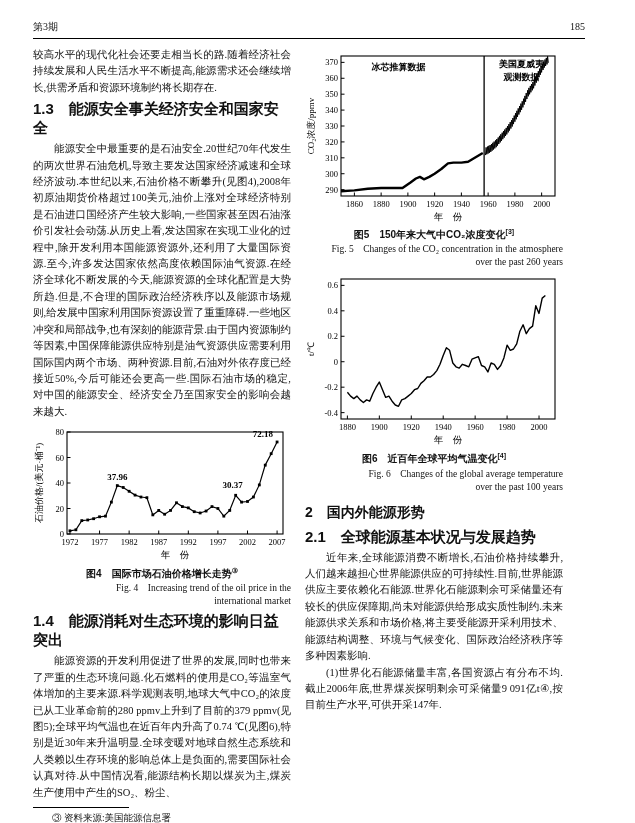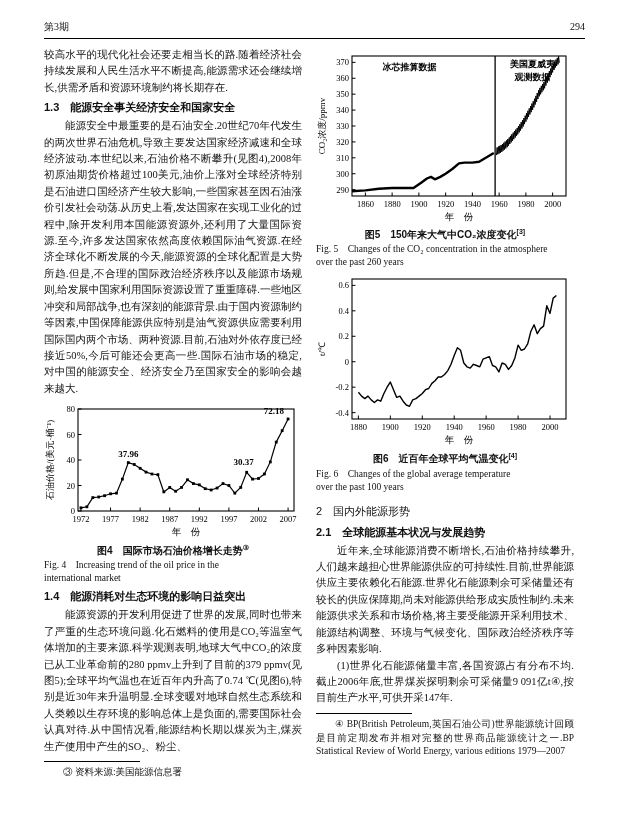--- a/index.html
+++ b/index.html
@@ -1,49 +1,49 @@
 <!DOCTYPE html>
 <html><head>
 <meta charset="utf-8">
 <style>
   html,body{margin:0;padding:0;background:#d8d8d8;}
   .page{width:635px;height:823px;background:#fff;margin:0 auto;box-sizing:border-box;
-        padding:20px 50px 16px 44px;position:relative;overflow:hidden;
+        padding:20px 50px 16px 33px;position:relative;overflow:hidden;
         font-family:"Liberation Serif",serif;color:#111;}
   .pagehead{display:flex;justify-content:space-between;align-items:baseline;
         font-size:10px;padding-bottom:4px;}
   .pagehead .ptitle{font-weight:bold;font-size:10.5px;letter-spacing:1px;}
   .headrule{border-top:1.8px solid #000;margin-bottom:8px;}
   .cols{display:flex;gap:14px;}
   .col{width:258px;}
   .para{font-size:10.5px;line-height:16.4px;text-align:justify;margin:0;}
   .indent{text-indent:2em;}
-  .h3{font-family:"Liberation Sans",sans-serif;font-weight:bold;font-size:11px;
+  .h3{font-family:"Liberation Sans",sans-serif;font-weight:bold;font-size:15px;
       margin:4px 0 3px;}
-  .h1{font-family:"Liberation Sans",sans-serif;font-weight:normal;font-size:11px;
+  .h1{font-family:"Liberation Sans",sans-serif;font-weight:bold;font-size:14px;
       margin:10px 0 6px;}
   .fig{margin:4px 0 2px;}
   svg{display:block;font-family:"Liberation Serif",serif;}
   svg text{fill:#000;}
   .capzh{font-family:"Liberation Sans",sans-serif;font-weight:bold;font-size:10px;
       text-align:center;margin:1px 0 1px;}
   .capzh sup{font-size:7px;}
-  .capen{font-size:9.5px;line-height:13px;text-align:left;margin:0 0 3px;}
+  .capen{font-size:9.5px;line-height:13px;text-align:right;margin:0 0 3px;}
   .fnblock{margin-top:6px;}
   .fnrule{width:96px;border-top:1px solid #000;margin:0 0 4px;}
   .fn{font-size:9.5px;line-height:13.8px;text-align:justify;margin:0;}
 </style>
 </head>
 <body>
 
 <div class="page">
 
   <div class="pagehead">
     <span>第3期</span>
-    <span>294</span>
+    <span>185</span>
   </div>
   <div class="headrule"></div>
 
   <div class="cols">
 
     <div class="col">
       <p class="para">较高水平的现代化社会还要走相当长的路.随着经济社会持续发展和人民生活水平不断提高,能源需求还会继续增长,供需矛盾和资源环境制约将长期存在.</p>
       <p class="h3">1.3　能源安全事关经济安全和国家安全</p>
       <p class="para indent">能源安全中最重要的是石油安全.20世纪70年代发生的两次世界石油危机,导致主要发达国家经济减速和全球经济波动.本世纪以来,石油价格不断攀升(见图4),2008年初原油期货价格超过100美元,油价上涨对全球经济特别是石油进口国经济产生较大影响,一些国家甚至因石油涨价引发社会动荡.从历史上看,发达国家在实现工业化的过程中,除开发利用本国能源资源外,还利用了大量国际资源.至今,许多发达国家依然高度依赖国际油气资源.在经济全球化不断发展的今天,能源资源的全球化配置是大势所趋.但是,不合理的国际政治经济秩序以及能源市场规则,给发展中国家利用国际资源设置了重重障碍.一些地区冲突和局部战争,也有深刻的能源背景.由于国内资源制约等因素,中国保障能源供应特别是油气资源供应需要利用国际国内两个市场、两种资源.目前,石油对外依存度已经接近50%,今后可能还会更高一些.国际石油市场的稳定,对中国的能源安全、经济安全乃至国家安全的影响会越来越大.</p>
 
@@ -219,19 +219,15 @@
           </svg>
         <p class="capzh"><span>图6　近百年全球平均气温变化</span><sup>[4]</sup></p>
         <p class="capen"><span>Fig. 6　Changes of the global average temperature</span><br><span>over the past 100 years</span></p>
       </div>
 
       <p class="h1">2　国内外能源形势</p>
       <p class="h3">2.1　全球能源基本状况与发展趋势</p>
       <p class="para indent">近年来,全球能源消费不断增长,石油价格持续攀升,人们越来越担心世界能源供应的可持续性.目前,世界能源供应主要依赖化石能源.世界化石能源剩余可采储量还有较长的供应保障期,尚未对能源供给形成实质性制约.未来能源供求关系和市场价格,将主要受能源开采利用技术、能源结构调整、环境与气候变化、国际政治经济秩序等多种因素影响.</p>
       <p class="para indent">(1)世界化石能源储量丰富,各国资源占有分布不均.截止2006年底,世界煤炭探明剩余可采储量9 091亿t④,按目前生产水平,可供开采147年.</p>
 
-      <div class="fnblock">
-        <div class="fnrule"></div>
-        <p class="fn indent"><span>④</span> <span>BP(British Petroleum,英国石油公司)世界能源统计回顾是目前定期发布并相对完整的世界商品能源统计之一.BP Statistical Review of World Energy, various editions 1979—2007</span></p>
-      </div>
     </div>
   </div>
 </div>
 
 </body></html>

